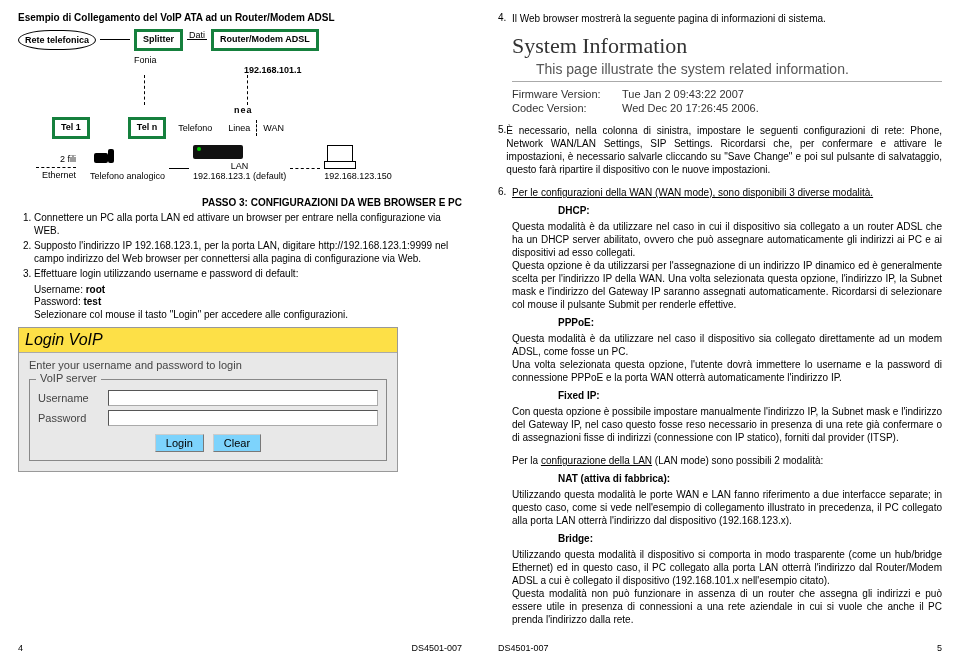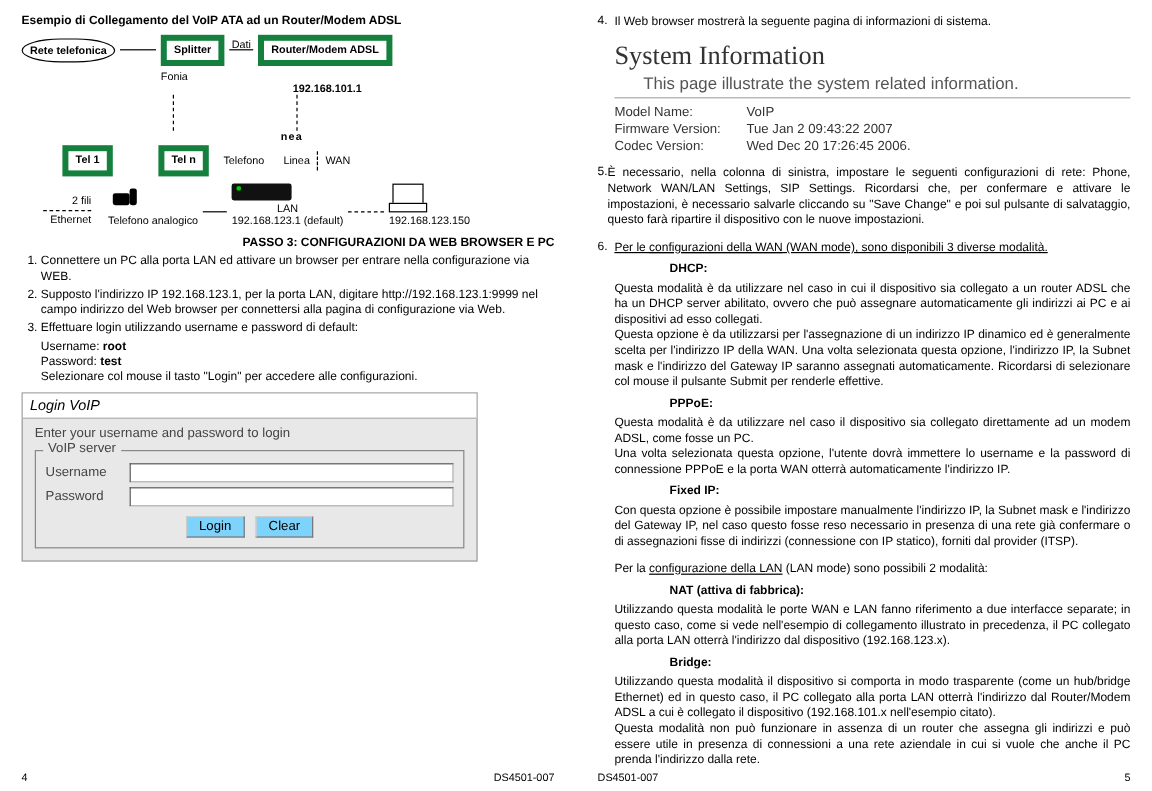--- a/index.html
+++ b/index.html
@@ -33,21 +33,21 @@
     font-size: 9px;
   }
   .page-left .doc-code { right: 18px; }
   .page-right .doc-code { left: 18px; }
 
   .heading-bold { font-weight: bold; font-size: 10px; margin-bottom: 6px; }
   .subheading { font-weight: bold; font-size: 10px; margin: 8px 0 4px 0; text-align: right; }
 
   .diag-row { display: flex; align-items: center; gap: 4px; margin-bottom: 4px; }
   .diag-box {
-    border: 5px solid #15803d;
+    border: 3px solid #15803d;
     padding: 3px 6px;
     text-align: center;
     font-size: 9px;
     font-weight: bold;
     line-height: 1.1;
   }
   .cloud {
     border: 1px solid #000;
     border-radius: 50% / 60%;
     padding: 4px 6px;
@@ -64,24 +64,24 @@
 
   
   .login-mock {
     margin-top: 6px;
     border: 1px solid #999;
     background: #e8e8e8;
     width: 380px;
     font-size: 11px;
   }
   .login-title {
-    background: #ffffff;
+    background: #fde047;
     padding: 3px 6px;
     font-style: italic;
-    font-size: 12px;
+    font-size: 16px;
     border-bottom: 1px solid #aaa;
   }
   .login-body { padding: 6px 10px 10px 10px; }
   .login-body .prompt { margin-bottom: 6px; color: #444; }
   .legend {
     border: 1px solid #888;
     padding: 6px 8px 8px 8px;
     position: relative;
     margin-top: 8px;
   }
@@ -275,24 +275,20 @@
     <div style="width:14px;font-size:10px;">4.</div>
     <div class="para" style="margin-top:0;">Il Web browser mostrerà la seguente pagina di informazioni di sistema.</div>
   </div>
 
   <div class="sysinfo" style="margin-left:14px; margin-top:4px;">
     <h1>System Information</h1>
     <p>This page illustrate the system related information.</p>
   </div>
   <div class="sysinfo-table" style="margin-left:14px;">
     <div class="row">
-        <div class="k">Model Name:</div>
-        <div class="v">VoIP</div>
-      </div>
-    <div class="row">
         <div class="k">Firmware Version:</div>
         <div class="v">Tue Jan 2 09:43:22 2007</div>
       </div>
     <div class="row">
         <div class="k">Codec Version:</div>
         <div class="v">Wed Dec 20 17:26:45 2006.</div>
       </div>
   </div>
 
   <div style="display:flex;" class="topline">

